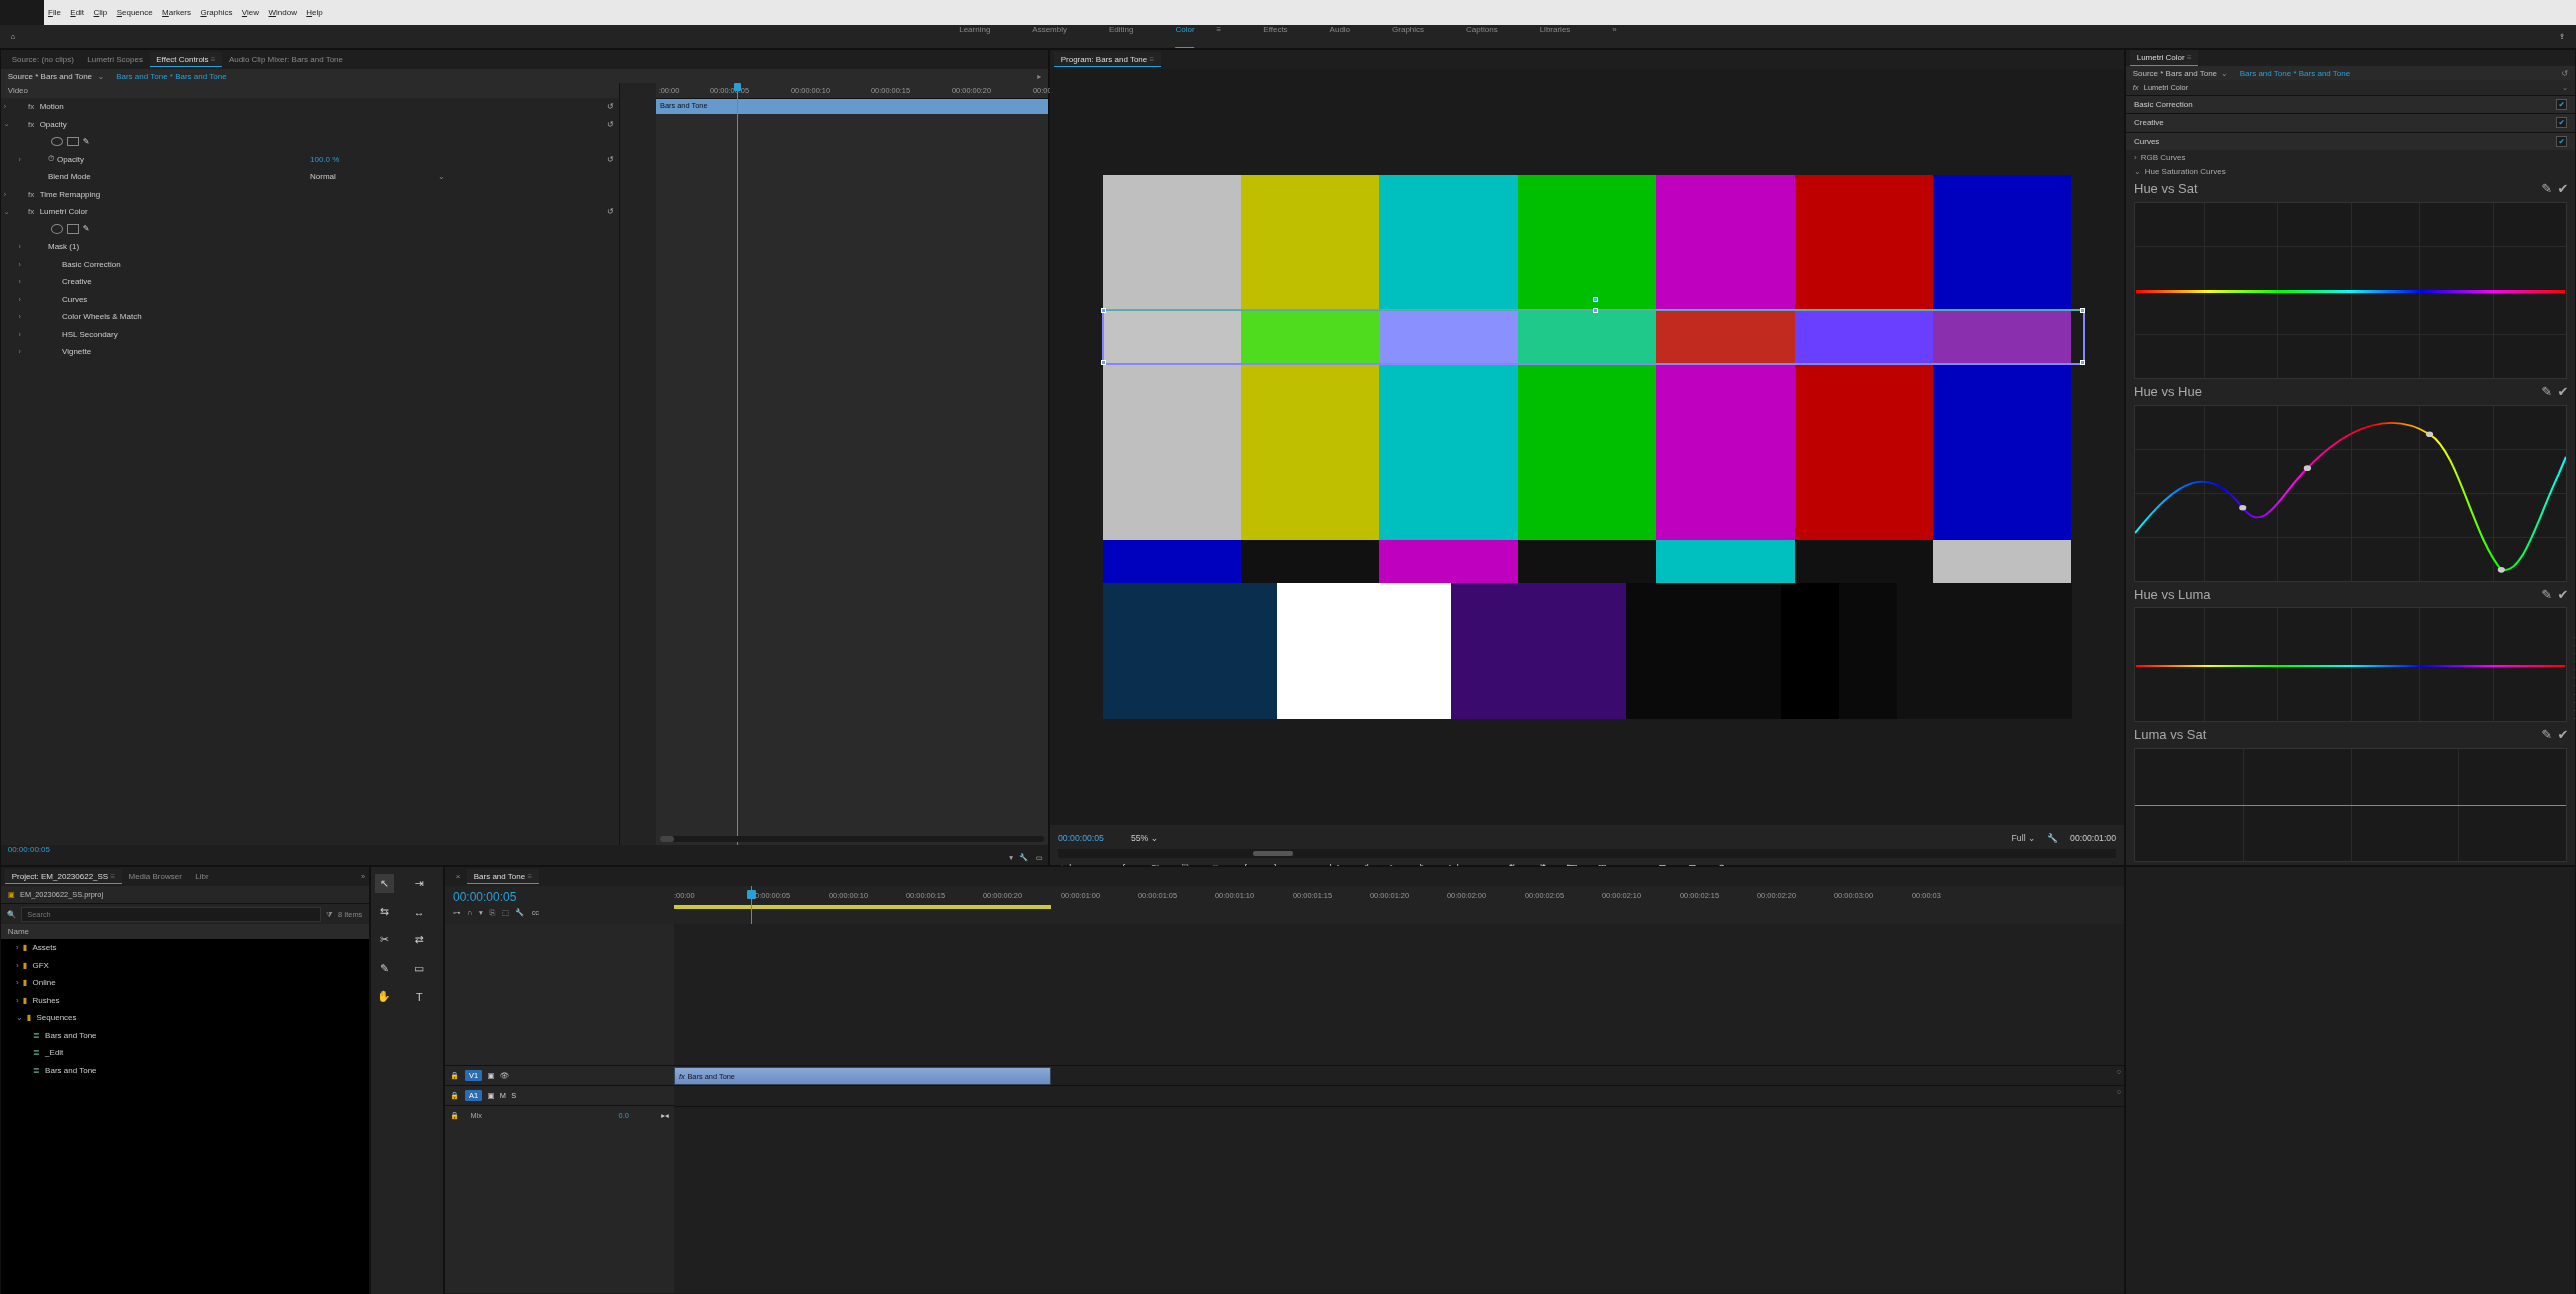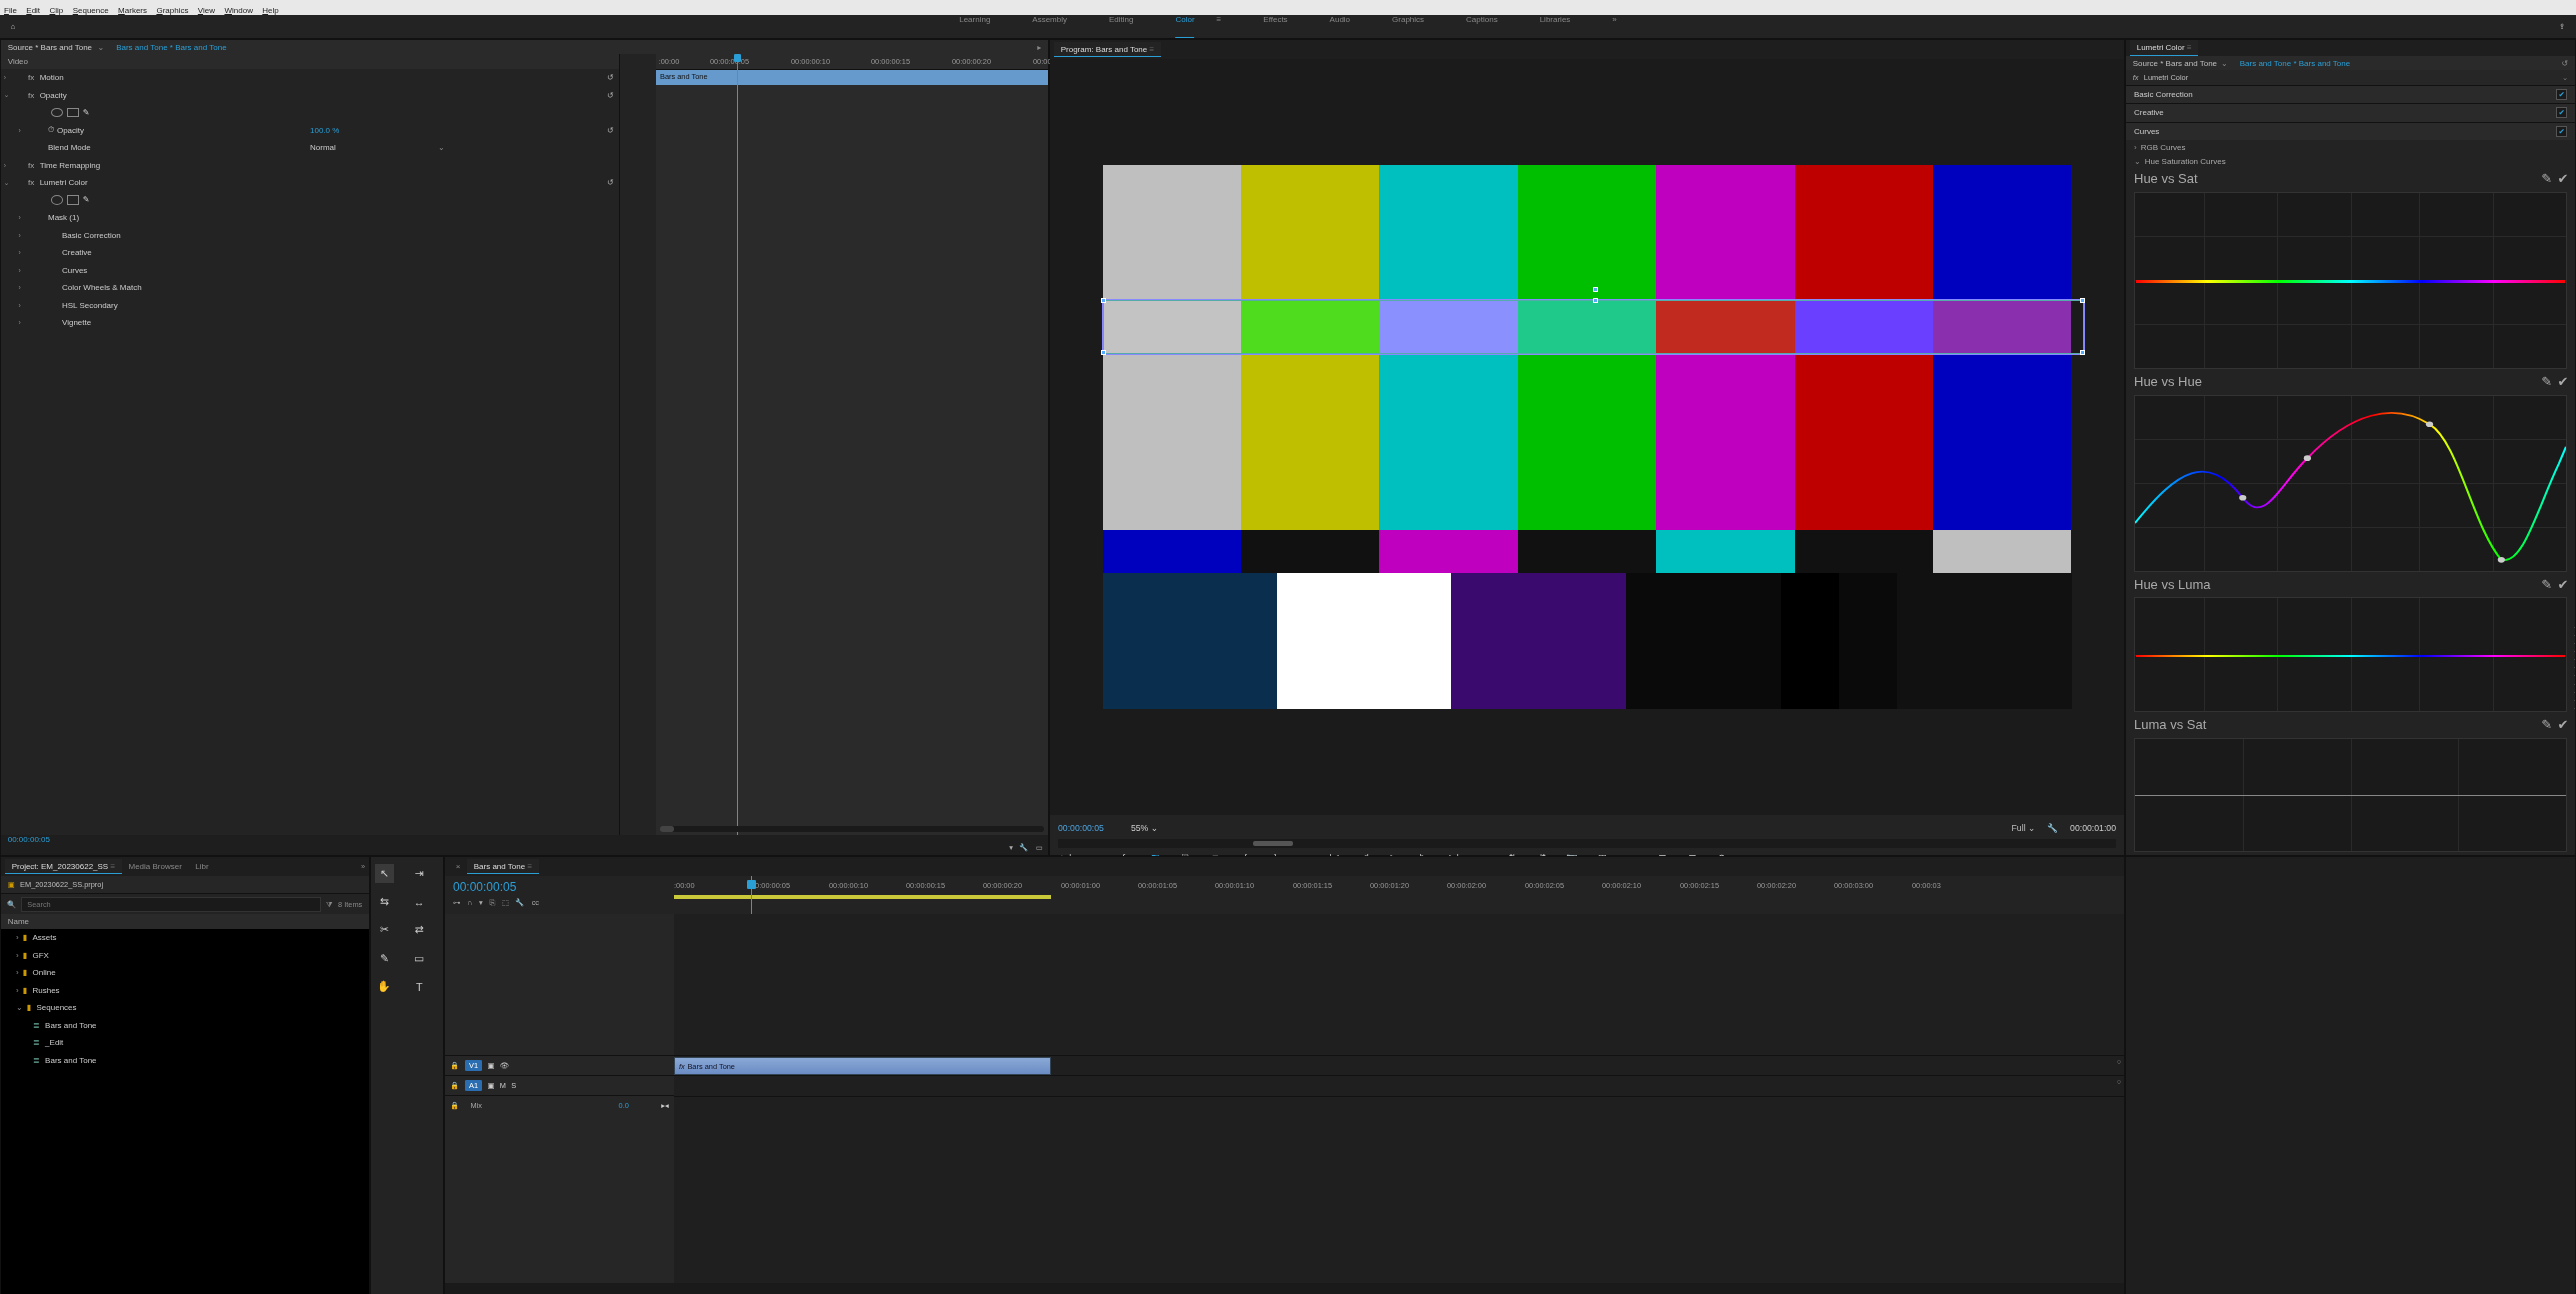--- a/index.html
+++ b/index.html
@@ -1,17 +1,17 @@
 <!DOCTYPE html>
 <html style="font-size:10.8px"><head>
 <meta charset="utf-8">
 <style>
 * { margin:0; padding:0; box-sizing:border-box; font-family:"Segoe UI",Arial,sans-serif; }
 body { background:#1a1a1a; color:#bfbfbf; font-size:7.4px; overflow:hidden; width:2576px; height:1295px; }
-.menubar { height:15px; background:#e8e8e8; color:#222; display:flex; align-items:flex-end; padding:0 4px; }
+.menubar { height:25px; background:#e8e8e8; color:#222; display:flex; align-items:center; padding:0 4px;margin-left:44px; }
 .menubar span { margin-right:9.4px; font-size:8px; }
 .menubar span u { text-decoration:underline; }
 .topbar { height:24px; background:#232323; display:flex; align-items:center; border-bottom:0.7px solid #111; position:relative; }
 .topbar .home-icon { margin-left:10.8px; color:#ccc; }
 .workspaces { position:absolute; left:50%; transform:translateX(-50%); display:flex; gap:42px; }
 .workspaces span { color:#888; font-size:8px; cursor:pointer; }
 .workspaces span.active { color:#2a9fd6; border-bottom:1.3px solid #2a9fd6; padding-bottom:13px; }
 .workspaces .gg { margin-left:-20px; color:#888;}
 .share-icon { margin-left:auto; margin-right:10.8px; color:#ccc;}
 .main { display:grid; grid-template-columns:1049px 1076px 451px; height:817px; }
@@ -151,20 +151,26 @@
     <span>Captions</span>
     <span>Libraries</span>
     <span>»</span>
   </div>
   <span class="share-icon">⇪</span>
 </div>
 
 <div class="main">
 
   <div class="panel" style="position:relative;">
+    <div class="tabs">
+      <div class="tab">Source: (no clips)</div>
+      <div class="tab">Lumetri Scopes</div>
+      <div class="tab active acc">Effect Controls</div>
+      <div class="tab">Audio Clip Mixer: Bars and Tone</div>
+    </div>
     <div class="ec-header">
       <span class="src">Source * Bars and Tone</span>
       <span style="margin-left:5.4px;color:#888">⌄</span>
       <span class="seq">Bars and Tone * Bars and Tone</span>
       <span style="margin-left:auto;color:#888">▸</span>
     </div>
     <div class="ec-body">
       <div class="ec-left">
         <div class="vid-label">Video</div>
         <div class="prop-row sub1">

